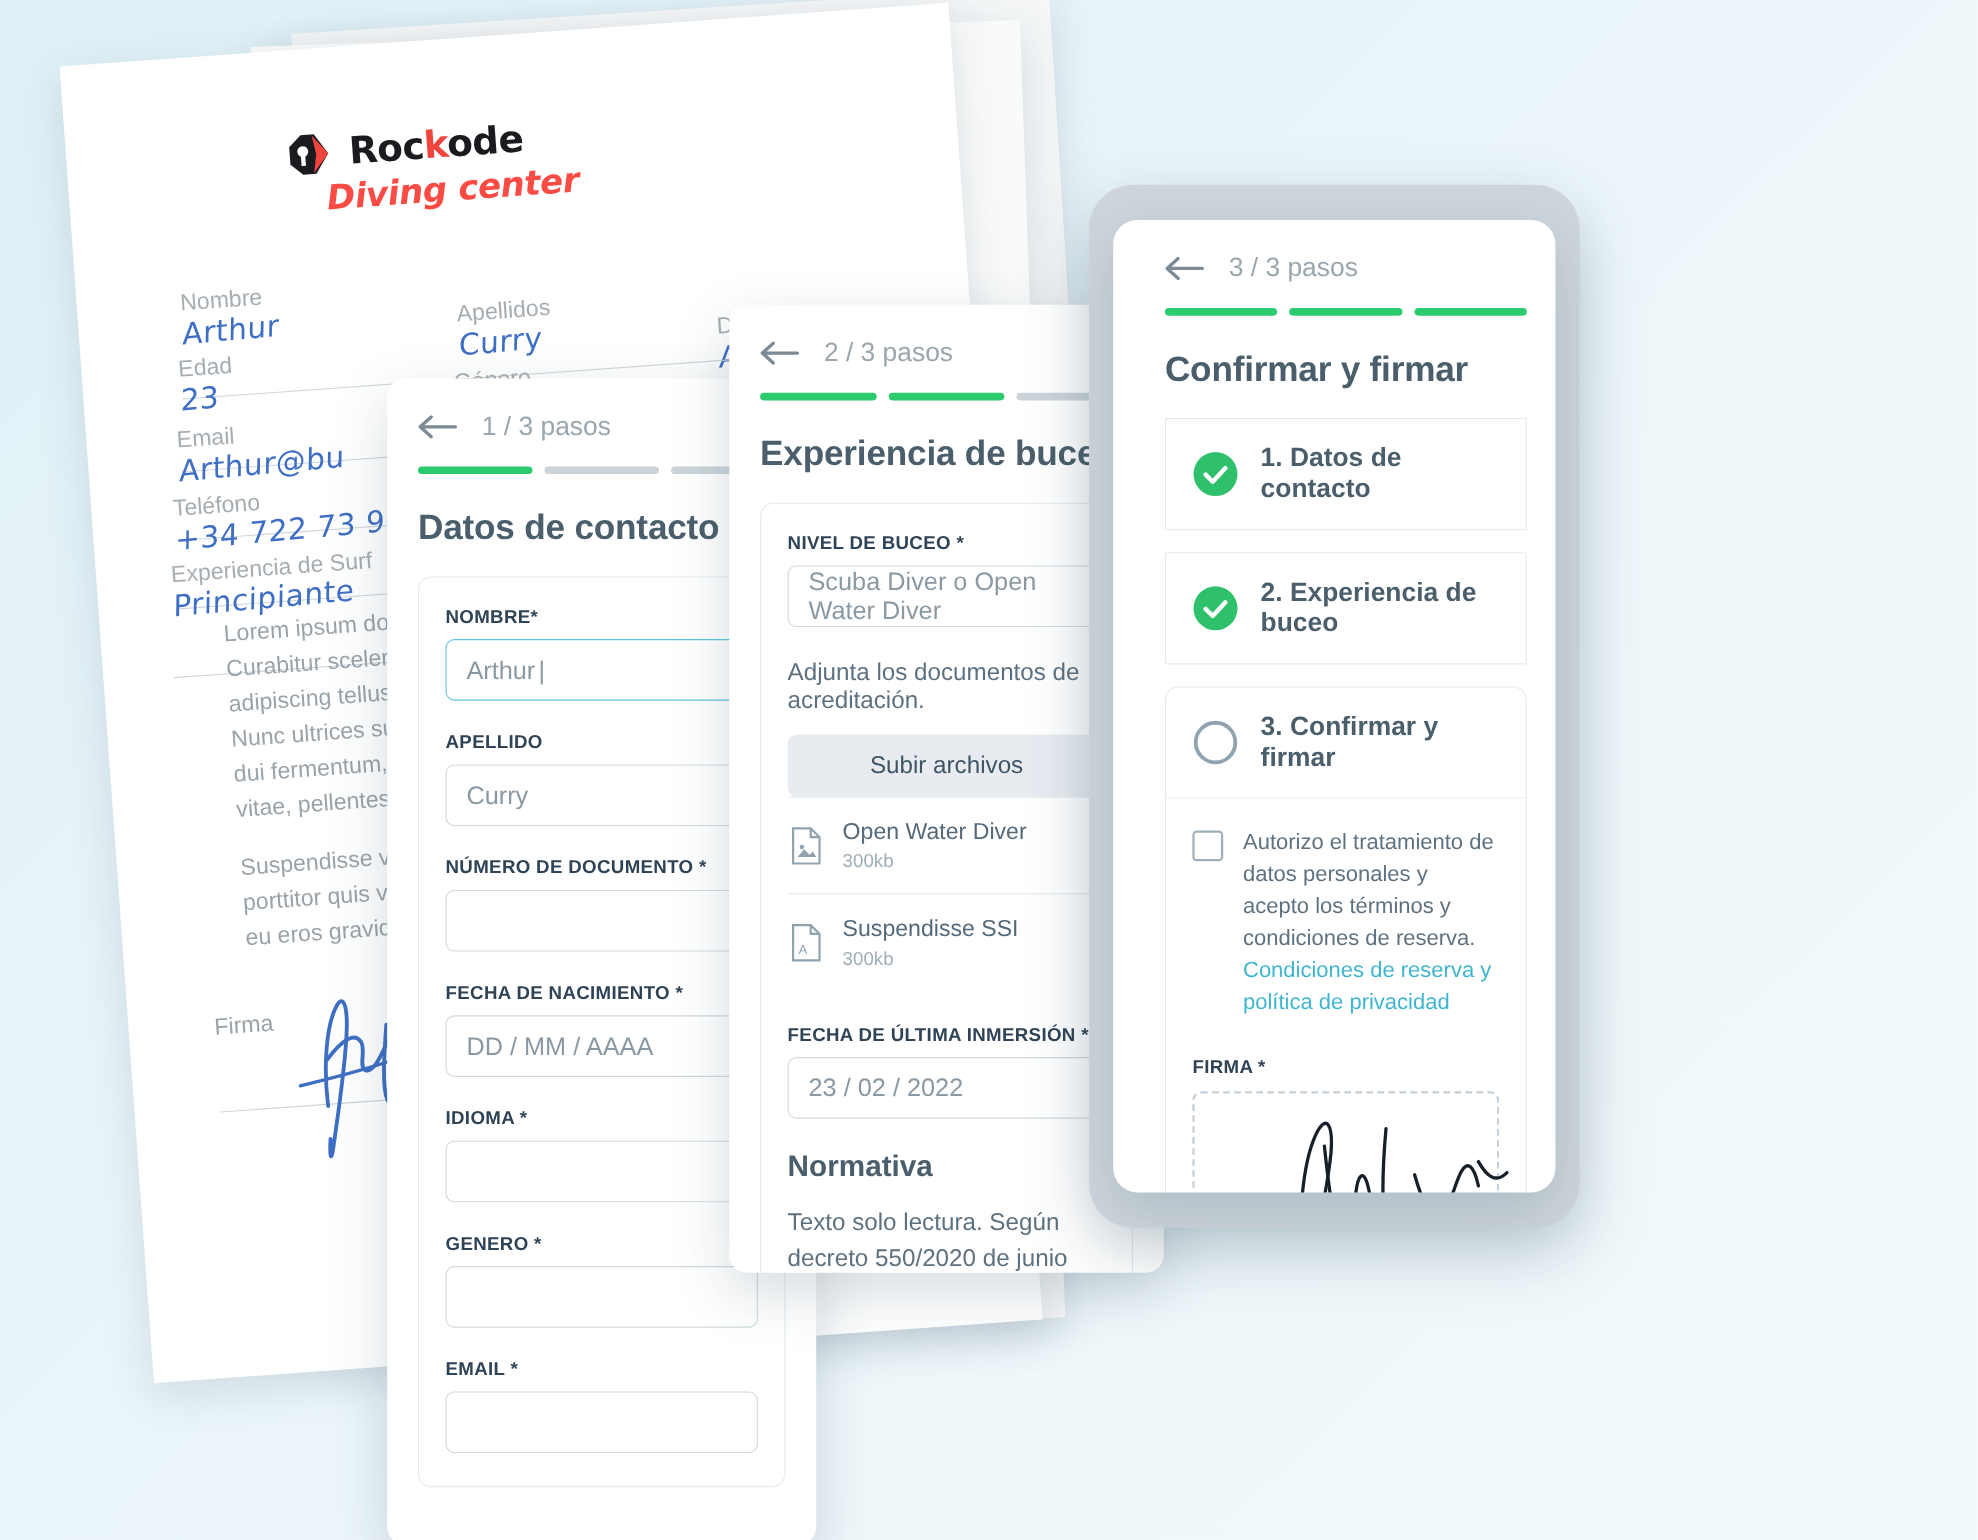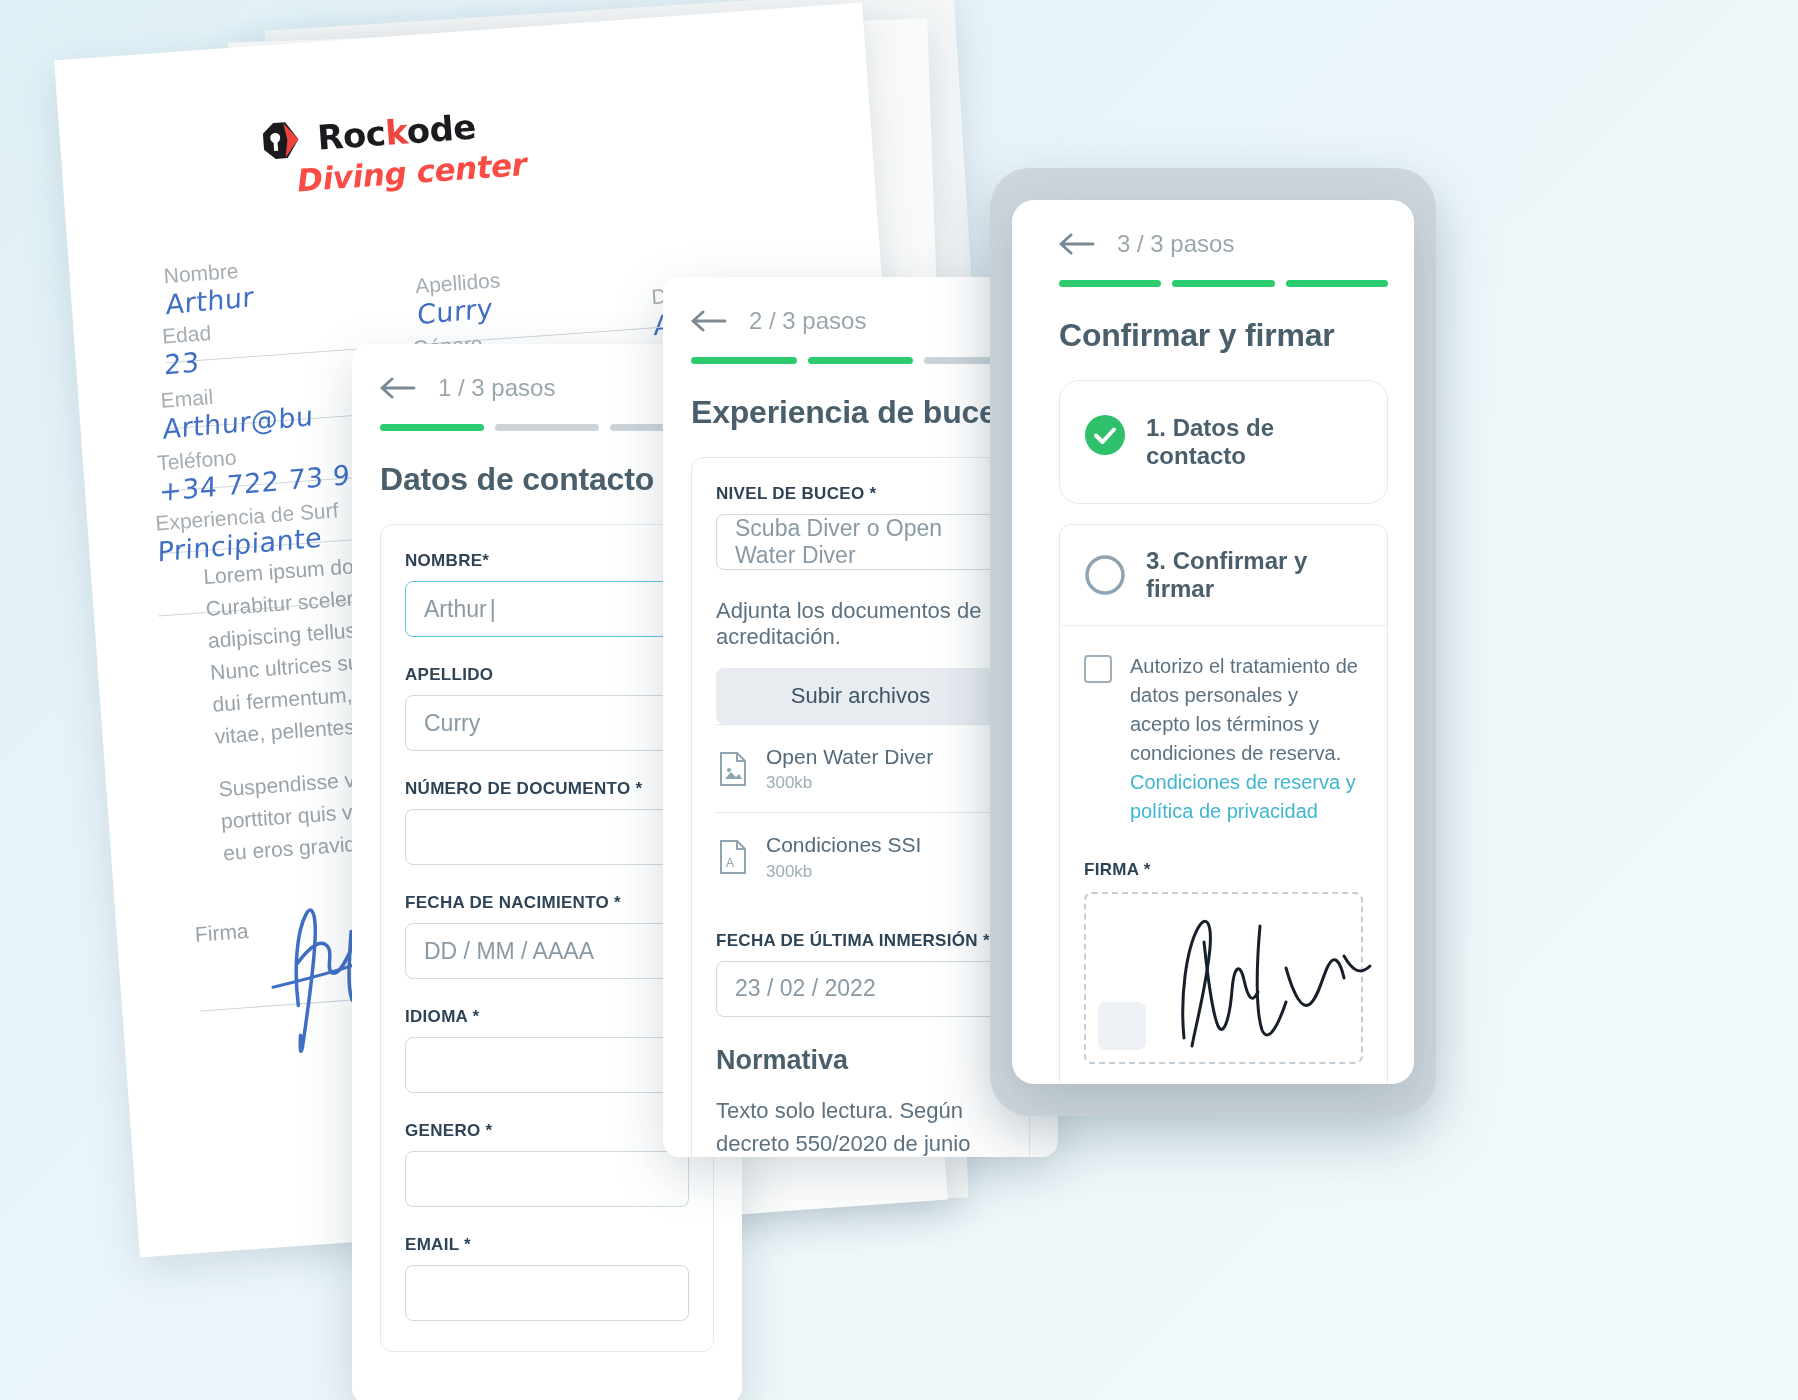--- a/index.html
+++ b/index.html
@@ -161,23 +161,23 @@
     padding: 32px 22px;
   }
   #card3 {
     position: relative; left: 0; top: 0;
     width: 100%; height: 100%;
     border-radius: 22px;
   }
   #card3 .card-inner { padding: 30px 26px 0 26px; margin-left: 21px; }
 
   .step-item {
-    display: flex; gap: 20px;
-    border: 1px solid #e4eaee; border-radius: 20px;
-    padding: 33px 24px; margin-top: 20px;
+    display: flex; align-items: center; gap: 20px;
+    border: 1px solid #e4eaee; border-radius: 1px;
+    padding: 22px 24px; margin-top: 20px;
   }
   .step-item.first { margin-top: 26px; }
   .step-ico { width: 42px; height: 42px; flex: none; }
   .step-txt { font-size: 24px; font-weight: bold; color: #4a5f6b; }
 
   .consent-card {
     border: 1px solid #e4eaee; border-radius: 12px;
     margin-top: 20px; overflow: hidden;
   }
   .consent-head {
@@ -387,21 +387,21 @@
           </div>
         </div>
 
         <div class="file-row">
           <svg class="file-ico" viewBox="0 0 30 36">
             <path d="M3 2 H19 L27 10 V34 H3 Z" fill="none" stroke="#8fa3b0" stroke-width="2"></path>
             <path d="M19 2 V10 H27" fill="none" stroke="#8fa3b0" stroke-width="2"></path>
             <text x="8" y="28" font-size="12" font-family="Liberation Sans, sans-serif" fill="#8fa3b0">A</text>
           </svg>
           <div>
-            <div class="file-name">Condiciones SSI</div>
+            <div class="file-name">Suspendisse SSI</div>
             <div class="file-size">300kb</div>
           </div>
         </div>
 
         <div class="f-group" style="margin-top:30px;">
           <div class="f-label">FECHA DE ÚLTIMA INMERSIÓN *</div>
           <div class="f-input">23 / 02 / 2022</div>
         </div>
 
         <div class="sect-title">Normativa</div>
@@ -427,20 +427,27 @@
         <div class="card-title">Confirmar y firmar</div>
 
         <div class="step-item first">
           <svg class="step-ico" viewBox="0 0 42 42">
             <circle cx="21" cy="21" r="20" fill="#2ec06b"></circle>
             <path d="M12 21.5 L18.5 28 L30 15.5" stroke="#fff" stroke-width="4" fill="none" stroke-linecap="round" stroke-linejoin="round"></path>
           </svg>
           <div class="step-txt">1. Datos de contacto</div>
         </div>
 
+        <div class="step-item">
+          <svg class="step-ico" viewBox="0 0 42 42">
+            <circle cx="21" cy="21" r="20" fill="#2ec06b"></circle>
+            <path d="M12 21.5 L18.5 28 L30 15.5" stroke="#fff" stroke-width="4" fill="none" stroke-linecap="round" stroke-linejoin="round"></path>
+          </svg>
+          <div class="step-txt">2. Experiencia de buceo</div>
+        </div>
 
         <div class="consent-card">
           <div class="consent-head">
             <svg class="step-ico" viewBox="0 0 42 42">
               <circle cx="21" cy="21" r="18" fill="none" stroke="#8fa3b0" stroke-width="3.5"></circle>
             </svg>
             <div class="step-txt">3. Confirmar y firmar</div>
           </div>
 
           <div class="consent-body">

